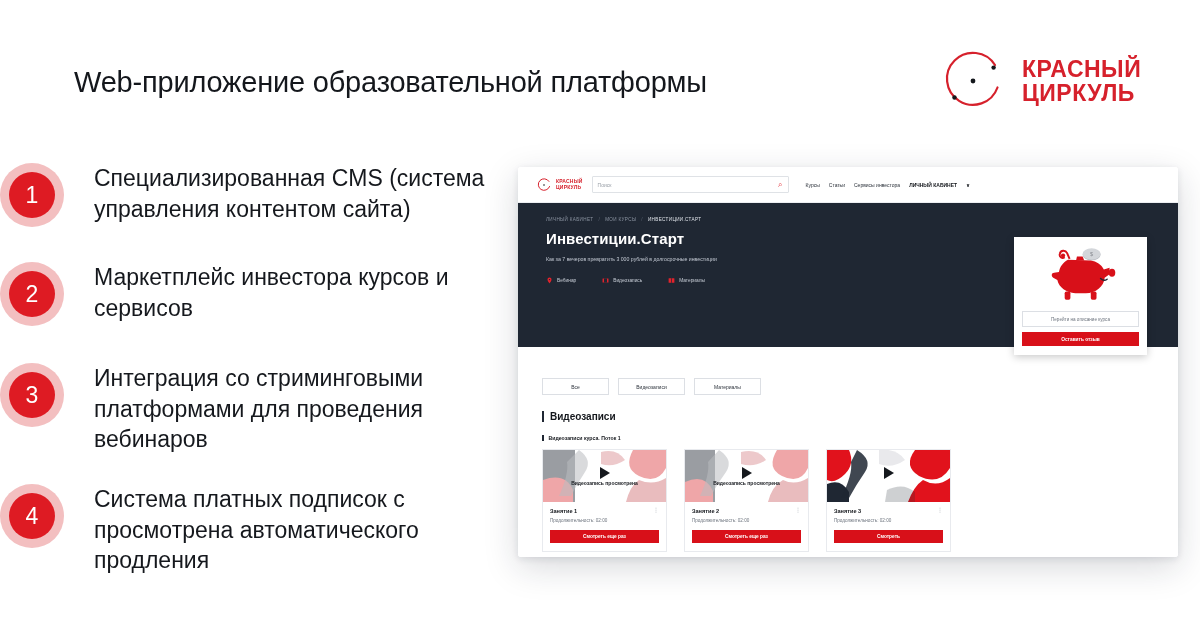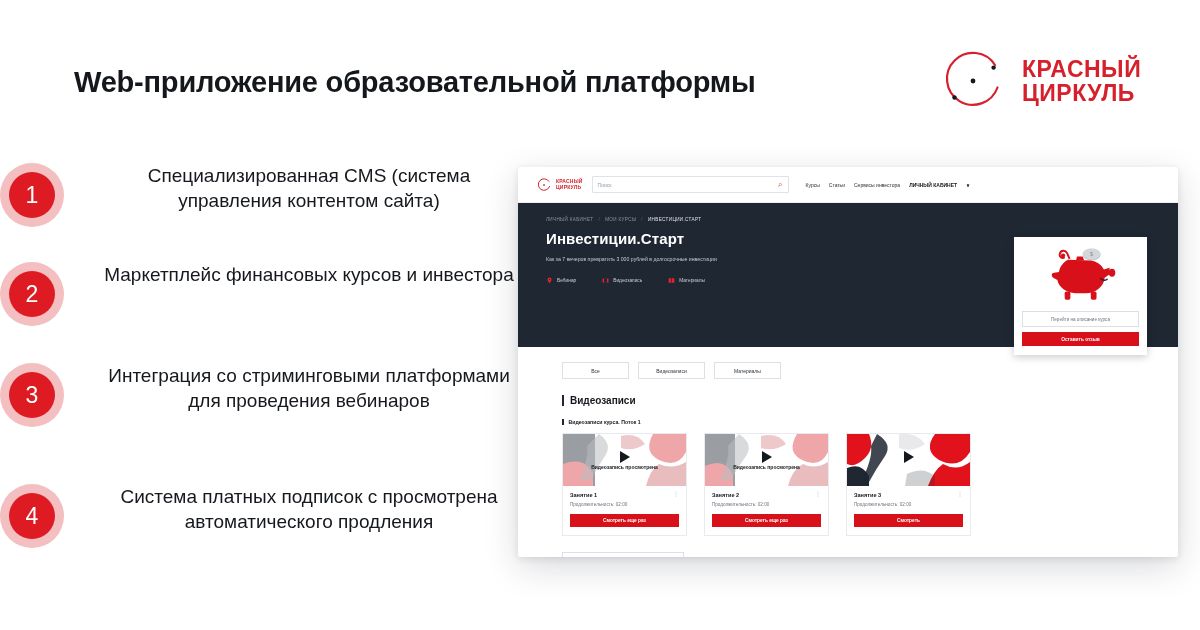--- a/index.html
+++ b/index.html
@@ -7,21 +7,21 @@
     width:1200px;height:630px;overflow:hidden;position:relative;
     background:#ffffff;
     font-family:"Liberation Sans","DejaVu Sans",sans-serif;
     color:#15181d;
   }
   .stage{position:absolute;inset:0;}
 
   
   .headline{
     position:absolute;left:74px;top:66px;width:800px;
-    font-size:29px;font-weight:700;letter-spacing:-0.2px;color:#14171c;
+    font-size:29px;font-weight:400;letter-spacing:-0.2px;color:#14171c;
     white-space:nowrap;
   }
 
   
   .brand{position:absolute;left:938px;top:46px;display:flex;align-items:center;gap:14px;}
   .brand-mark{width:70px;height:70px;position:relative;}
   .brand-text{
     color:#d6212c;font-weight:700;line-height:1.06;
     font-size:23px;letter-spacing:.5px;
   }
@@ -34,23 +34,22 @@
     background:#f3bfc0;display:flex;align-items:center;justify-content:center;
   }
   .badge{
     width:46px;height:46px;border-radius:50%;
     background:#de1b23;color:#fff;
     display:flex;align-items:center;justify-content:center;
     font-size:23px;font-weight:400;line-height:1;
   }
   .feature-text{
     position:absolute;left:72px;
-    font-size:19px;line-height:1.33;color:#15181d;font-weight:400;
+    font-size:23px;line-height:1.33;color:#15181d;font-weight:400;
     width:430px;
-    text-align:center;
   }
 
   
   .mock{
     position:absolute;left:518px;top:167px;width:660px;height:390px;
     background:#fff;border-radius:3px;
     box-shadow:0 10px 34px rgba(23,30,45,.17), 0 2px 7px rgba(23,30,45,.10);
     overflow:hidden;
   }
   .mock-header{
@@ -93,21 +92,21 @@
   .card-outline-btn{
     border:1px solid #dcdfe4;height:14px;display:flex;align-items:center;justify-content:center;
     font-size:4.6px;color:#6d747e;margin-top:4px;
   }
   .card-red-btn{
     background:#d81019;height:14px;display:flex;align-items:center;justify-content:center;
     font-size:4.8px;color:#fff;font-weight:700;margin-top:5px;
   }
 
   
-  .mock-body{padding:15px 44px 0;background:#fff;}
+  .mock-body{padding:15px 24px 0;background:#fff;margin-top:16px;}
   .tabs{display:flex;gap:9px;}
   .tab{
     min-width:47px;height:15px;border:1px solid #dcdfe4;background:#fff;
     display:flex;align-items:center;justify-content:center;padding:0 9px;
     font-size:5px;color:#2b313a;
   }
   .sec-title{display:flex;align-items:center;gap:6px;margin-top:16px;}
   .sec-bar{width:2px;height:11px;background:#1f2733;}
   .sec-title span{font-size:10px;font-weight:700;color:#14171c;}
   .sub-title{display:flex;align-items:center;gap:5px;margin-top:13px;}
@@ -167,21 +166,21 @@
     <div class="badge-wrap">
       <div class="badge">1</div>
     </div>
     <div class="feature-text">Специализированная CMS (система управления контентом сайта)</div>
   </div>
 
   <div class="feature" style="left:22px;top:262px;">
     <div class="badge-wrap">
       <div class="badge">2</div>
     </div>
-    <div class="feature-text">Маркетплейс финансовых курсов и инвестора</div>
+    <div class="feature-text">Маркетплейс инвестора курсов и сервисов</div>
   </div>
 
   <div class="feature" style="left:22px;top:363px;">
     <div class="badge-wrap">
       <div class="badge">3</div>
     </div>
     <div class="feature-text">Интеграция со стриминговыми платформами для проведения вебинаров</div>
   </div>
 
   <div class="feature" style="left:22px;top:484px;">

